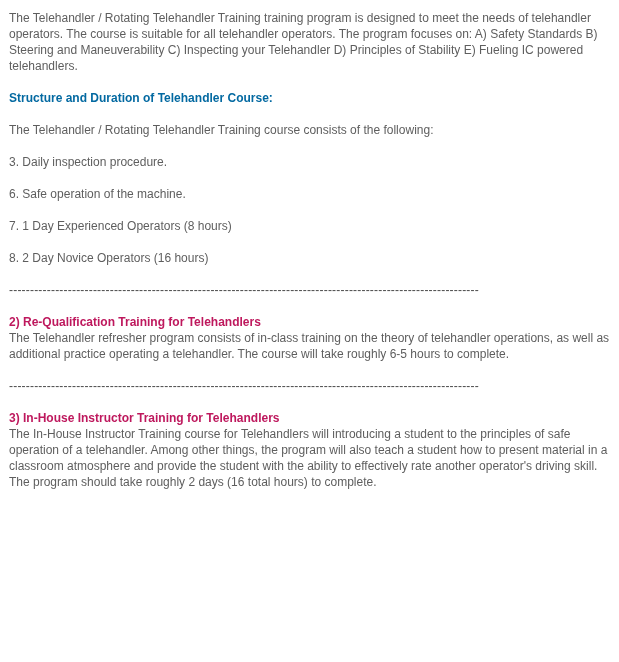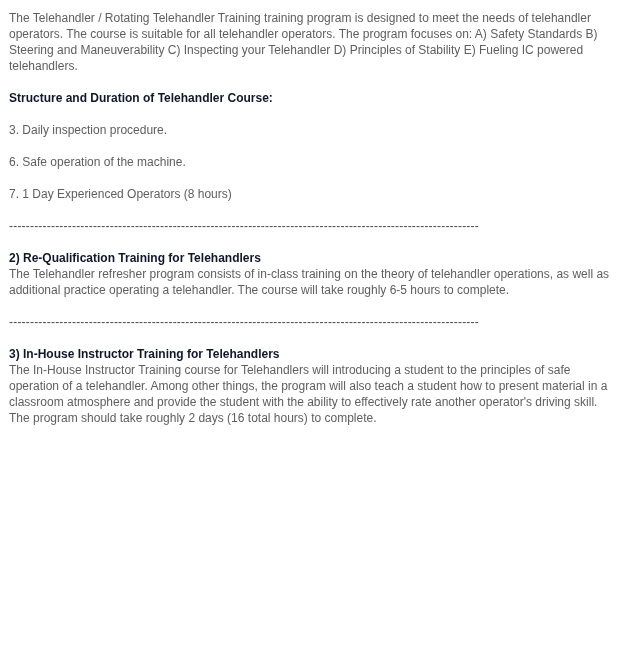--- a/index.html
+++ b/index.html
@@ -17,25 +17,25 @@
     line-height: 16px;
     color: #5e5e5e;
     background: #ffffff;
     overflow: hidden;
   }
   .doc p {
     margin: 0 0 16px 0;
   }
   .heading {
     font-weight: bold;
-    color: #0f172a;
+    color: #0369a1;
   }
   .section-heading {
     font-weight: bold;
-    color: #0f172a;
+    color: #be185d;
     margin: 0 0 0 0 !important;
   }
   .section-body {
     margin: 0 0 16px 0;
   }
   .divider {
     color: #4a4a4a;
     white-space: nowrap;
     overflow: hidden;
     width: 490px;
@@ -44,31 +44,33 @@
 </style>
 </head>
 <body>
 
 <div class="doc">
 
   <p>The Telehandler / Rotating Telehandler Training training program is designed to meet the needs of telehandler operators. The course is suitable for all telehandler operators. The program focuses on: A) Safety Standards B) Steering and Maneuverability C) Inspecting your Telehandler D) Principles of Stability E) Fueling IC powered telehandlers.</p>
 
   <p class="heading">Structure and Duration of Telehandler Course:</p>
 
+  <p>The Telehandler / Rotating Telehandler Training course consists of the following:</p>
 
 
 
   <p>3. Daily inspection procedure.</p>
 
 
 
   <p>6. Safe operation of the machine.</p>
 
   <p>7. 1 Day Experienced Operators (8 hours)</p>
 
+  <p>8. 2 Day Novice Operators (16 hours)</p>
 
   <p class="divider">----------------------------------------------------------------------------------------------------------------</p>
 
   <div>
     <p class="section-heading">2) Re-Qualification Training for Telehandlers</p>
     <p class="section-body">The Telehandler refresher program consists of in-class training on the theory of telehandler operations, as well as additional practice operating a telehandler. The course will take roughly 6-5 hours to complete.</p>
   </div>
 
   <p class="divider">----------------------------------------------------------------------------------------------------------------</p>
 

